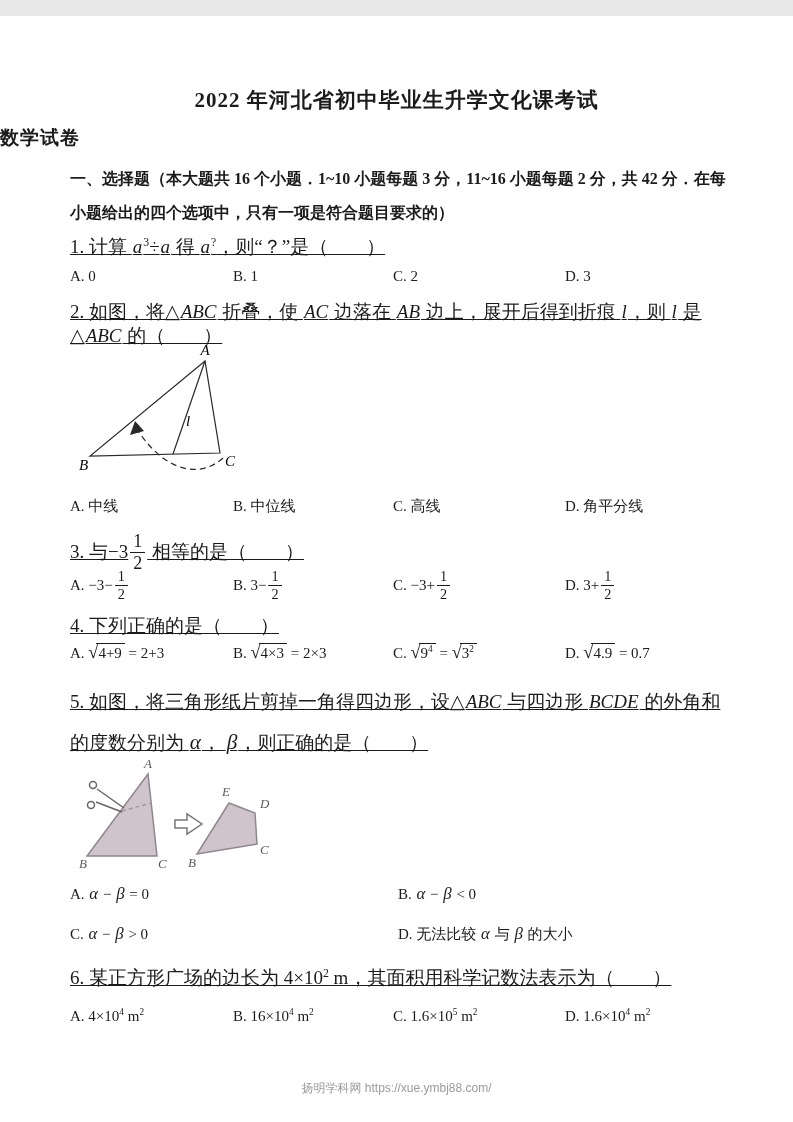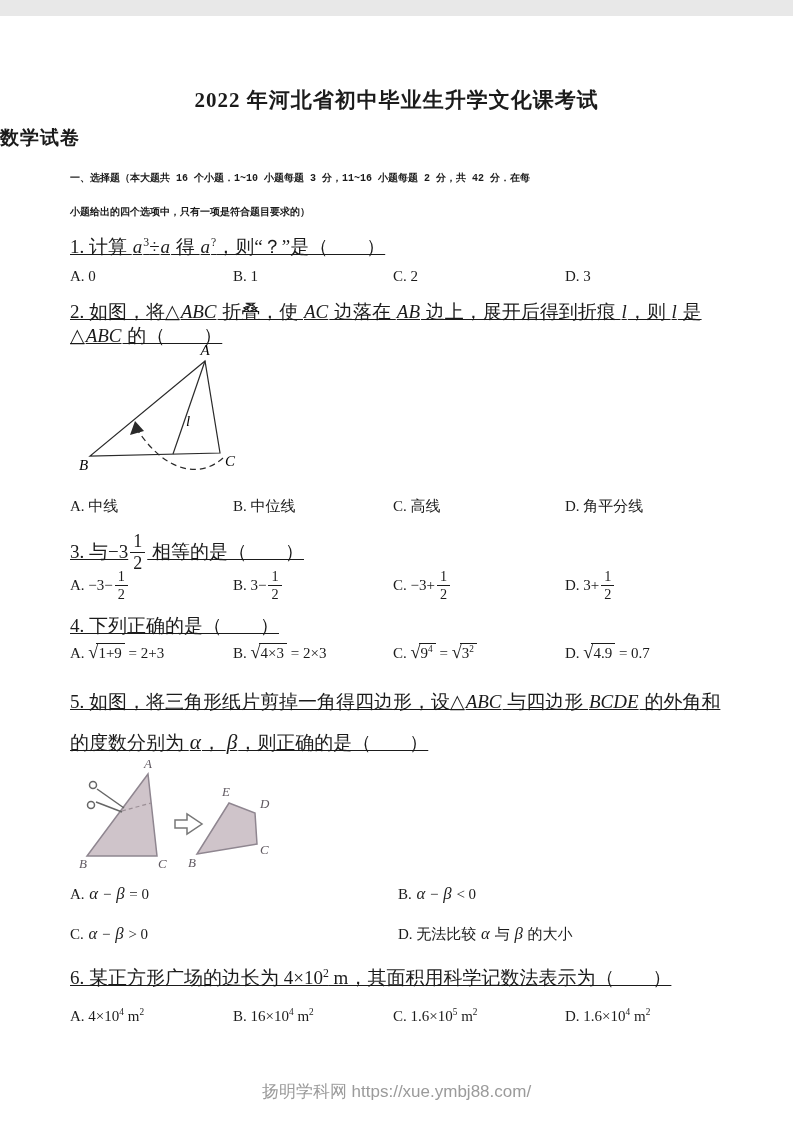--- a/index.html
+++ b/index.html
@@ -5,38 +5,38 @@
   html,body{margin:0;padding:0;background:#e8e8e8;}
   .page{
     position:relative;width:793px;height:1122px;margin:16px auto;background:#ffffff;
     font-family:"Liberation Serif","DejaVu Serif",serif;color:#1b1b1b;overflow:hidden;
   }
   .title{position:absolute;top:70px;left:0;width:100%;text-align:center;
     font-size:21px;font-weight:700;letter-spacing:1px;}
   .subtitle{position:absolute;top:109px;left:0;width:100%;text-align:left;
     font-size:19px;font-weight:700;letter-spacing:1px;}
   .section{position:absolute;top:146px;left:70px;width:660px;
-    font-size:10px;font-weight:700;line-height:34px;font-family:Liberation Mono, monospace;}
+    font-size:16px;font-weight:700;line-height:34px;}
   .stem{position:absolute;left:70px;width:662px;font-size:19px;line-height:24px;text-decoration:underline;}
   .optrow{position:absolute;left:0;top:0;width:100%;height:34px;font-size:15px;}
   .opt{position:absolute;top:0;white-space:nowrap;}
   .c1{left:70px}.c2{left:233px}.c3{left:393px}.c4{left:565px}.c3b{left:398px}
   .seg-i{font-style:italic;padding:0 1px;}
   .seg-gi{font-style:italic;font-size:1.12em;padding:0 1px;}
   sup.seg-sup{font-size:0.62em;line-height:0;}
   .frac{display:inline-block;vertical-align:-0.62em;text-align:center;line-height:1.05;
     font-size:0.95em;margin:0 2px;}
   .frac .num{display:block;border-bottom:1.2px solid currentColor;padding:0 3px 1px;}
   .frac .den{display:block;padding-top:1px;}
   .sqrt{white-space:nowrap;}
   .sqrt .rsign{font-size:1.22em;margin-right:-2px;}
   .sqrt .rad{border-top:1.3px solid currentColor;padding:1px 3px 0 2px;}
   .figure{position:absolute;}
   .footer{position:absolute;top:1064px;left:0;width:100%;text-align:center;
-    font-family:"Liberation Sans","DejaVu Sans",sans-serif;font-size:17px;color:#9b9b9b;}
+    font-family:"Liberation Sans","DejaVu Sans",sans-serif;font-size:12px;color:#9b9b9b;}
   svg text{font-family:"Liberation Serif","DejaVu Serif",serif;}
 </style>
 </head>
 <body>
 
 <div class="page">
 
   <div class="title">2022 年河北省初中毕业生升学文化课考试</div>
   <div class="subtitle">数学试卷</div>
 
@@ -78,21 +78,21 @@
   <div class="stem" style="top:516px">3. 与−3<span class="frac"><span class="num">1</span><span class="den">2</span></span> 相等的是（　　）</div>
   <div class="optrow" style="top:553px;height:44px">
     <span class="opt c1">A. −3−<span class="frac"><span class="num">1</span><span class="den">2</span></span></span>
     <span class="opt c2">B. 3−<span class="frac"><span class="num">1</span><span class="den">2</span></span></span>
     <span class="opt c3">C. −3+<span class="frac"><span class="num">1</span><span class="den">2</span></span></span>
     <span class="opt c4">D. 3+<span class="frac"><span class="num">1</span><span class="den">2</span></span></span>
   </div>
 
   <div class="stem" style="top:598px">4. 下列正确的是（　　）</div>
   <div class="optrow" style="top:626px">
-    <span class="opt c1">A. <span class="sqrt"><span class="rsign">√</span><span class="rad">1+9</span></span> = 2+3</span>
+    <span class="opt c1">A. <span class="sqrt"><span class="rsign">√</span><span class="rad">4+9</span></span> = 2+3</span>
     <span class="opt c2">B. <span class="sqrt"><span class="rsign">√</span><span class="rad">4×3</span></span> = 2×3</span>
     <span class="opt c3">C. <span class="sqrt"><span class="rsign">√</span><span class="rad">9<sup class="seg-sup">4</sup></span></span> = <span class="sqrt"><span class="rsign">√</span><span class="rad">3<sup class="seg-sup">2</sup></span></span></span>
     <span class="opt c4">D. <span class="sqrt"><span class="rsign">√</span><span class="rad">4.9</span></span> = 0.7</span>
   </div>
 
   <div class="stem" style="top:666px;line-height:40px">5. 如图，将三角形纸片剪掉一角得四边形，设△<span class="seg-i">ABC</span> 与四边形 <span class="seg-i">BCDE</span> 的外角和的度数分别为 <span class="seg-gi">α</span>， <span class="seg-gi">β</span>，则正确的是（　　）</div>
 
   <svg class="figure" style="top:740px;left:78px" width="240" height="122" viewBox="0 0 240 122">
     <polygon points="70,18 9,100 79,100" fill="#cfc4ca" stroke="#8f8690" stroke-width="1.5"></polygon>
     <line x1="44" y1="55" x2="73" y2="47" stroke="#9b8f96" stroke-width="1.2" stroke-dasharray="4 3"></line>

